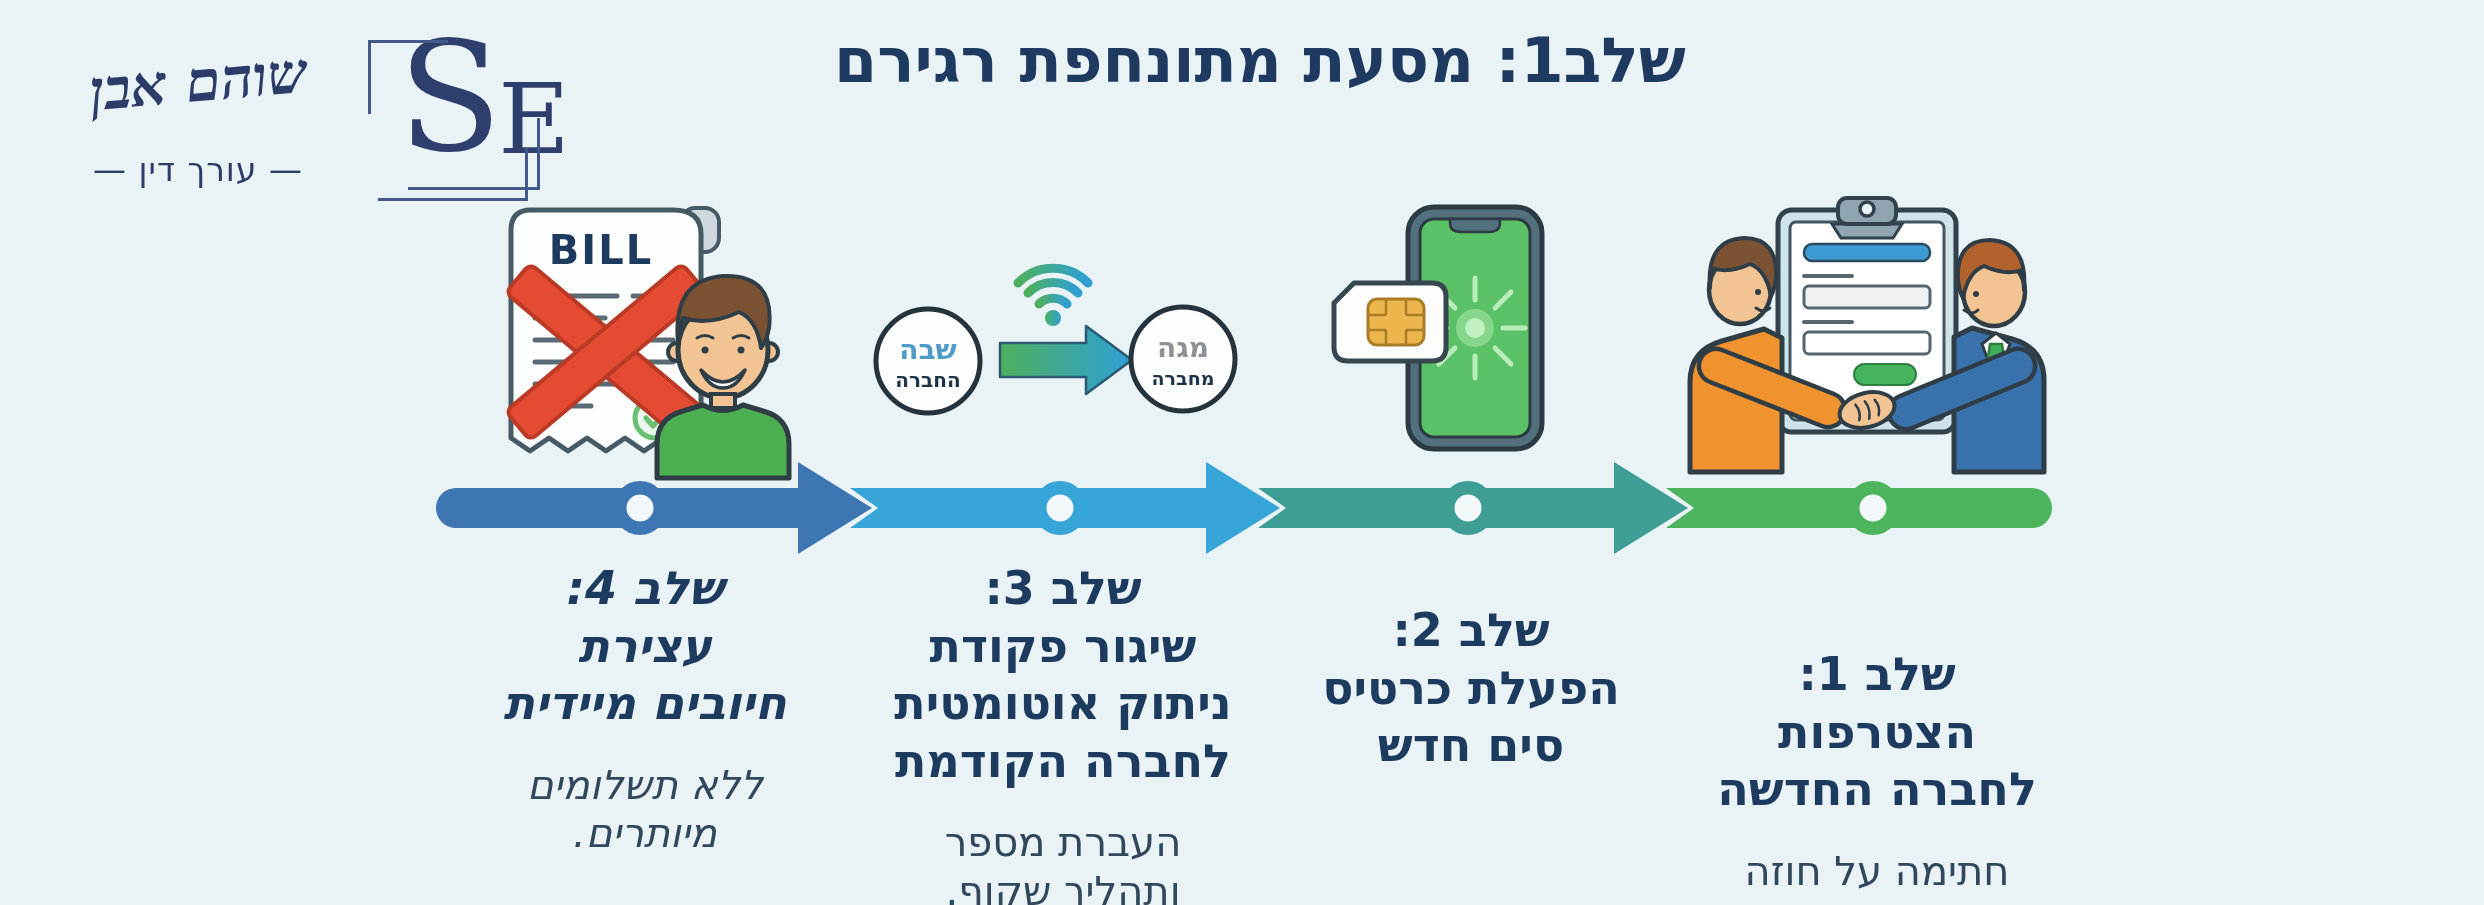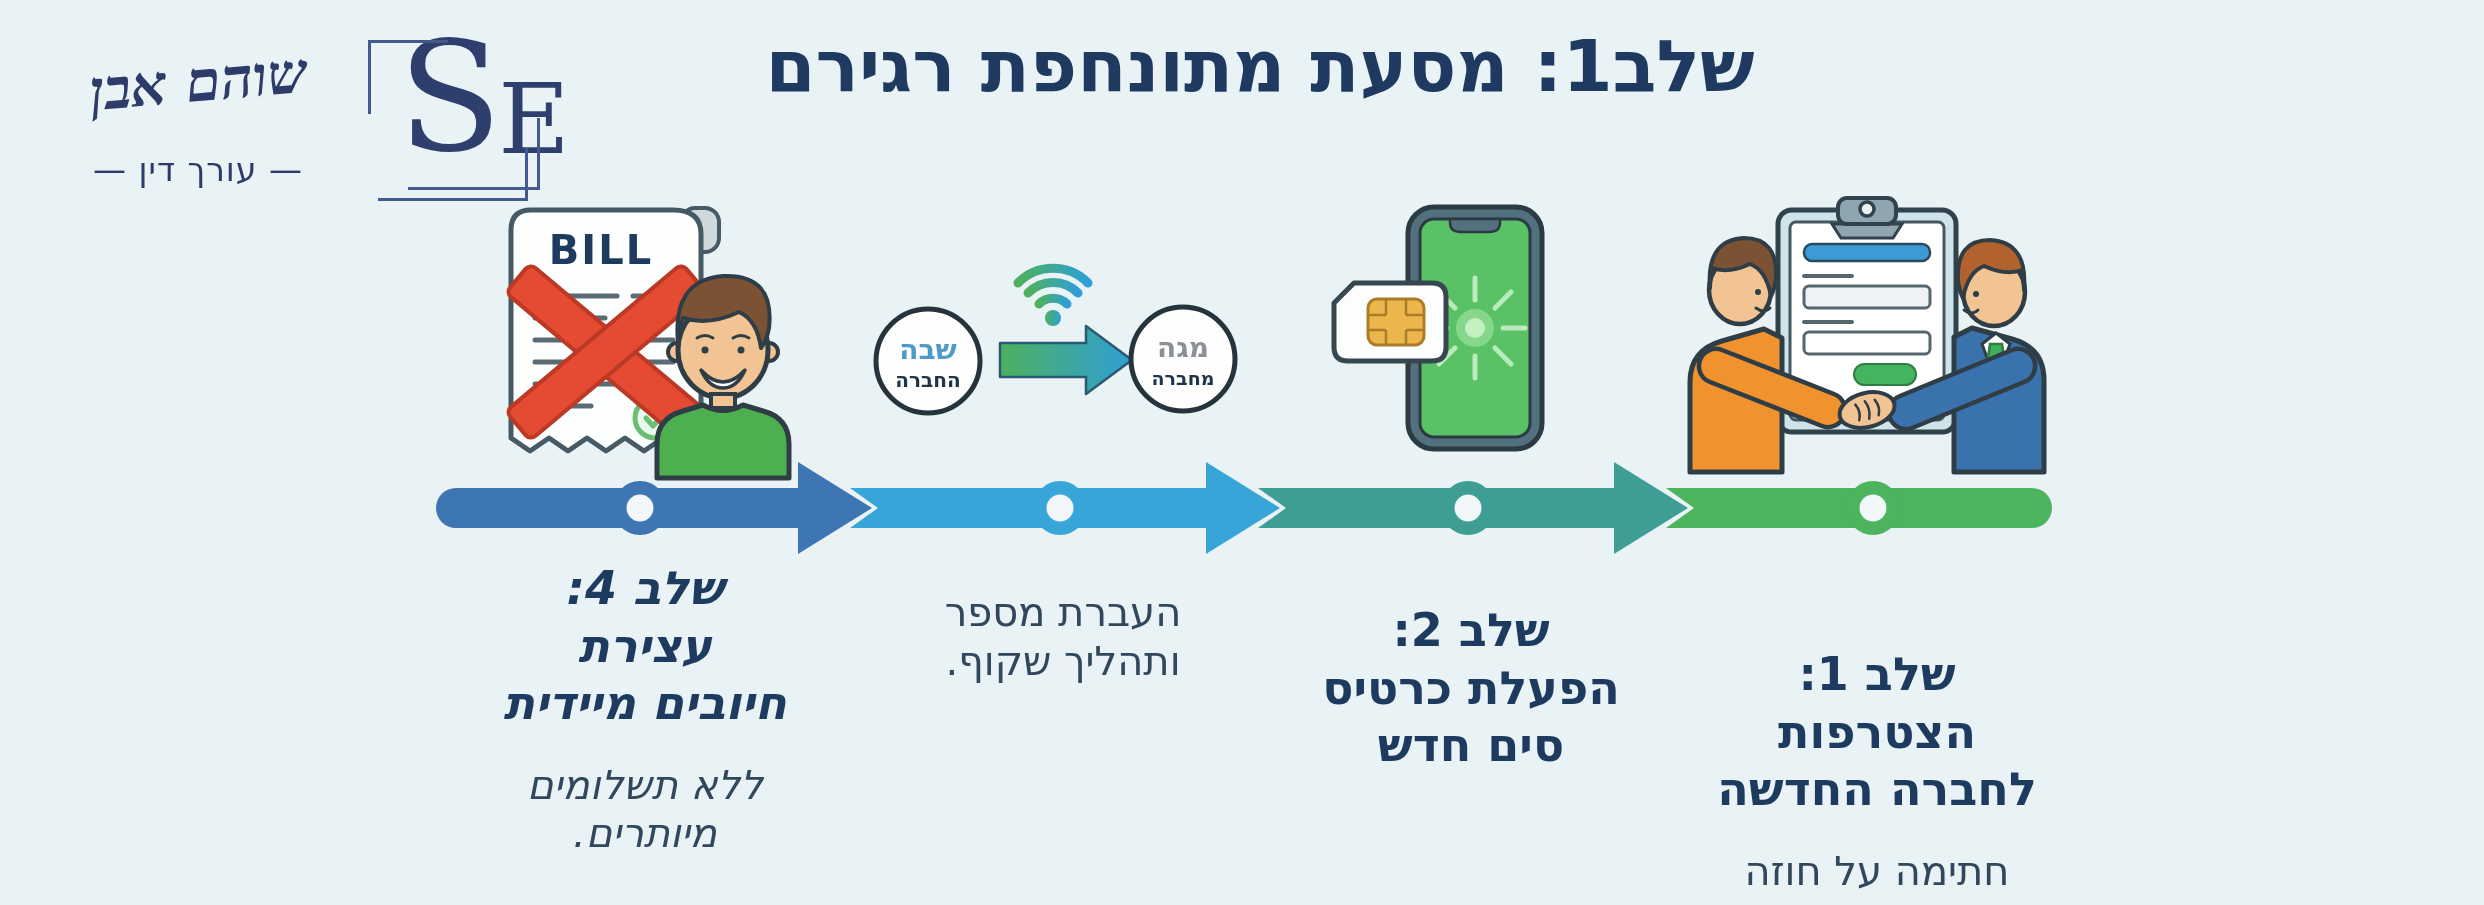--- a/index.html
+++ b/index.html
@@ -23,21 +23,21 @@
   .monogram{
     position:absolute;left:398px;top:28px;display:flex;align-items:flex-end;
     font-family:"DejaVu Serif","Liberation Serif",serif;color:#2e3f6e;
   }
   .monogram .s{font-size:152px;line-height:.92;}
   .monogram .e{font-size:98px;line-height:1;margin-left:-4px;}
   .deco{position:absolute;background:#44598b;}
   
   .title{
     position:absolute;left:620px;top:24px;width:1280px;text-align:center;
-    direction:rtl;font-size:72px;font-weight:800;color:#1e3a60;white-space:nowrap;
+    direction:rtl;font-size:62px;font-weight:800;color:#1e3a60;white-space:nowrap;
   }
   
   .art{position:absolute;inset:0;pointer-events:none;}
   
   .col{position:absolute;width:410px;text-align:center;direction:rtl;}
   .col .head{
     font-size:46px;font-weight:800;color:#1d3a5f;line-height:1.25;
     white-space:pre-line;
   }
   .col .body{
@@ -229,20 +229,24 @@
   </svg>
 
   <div class="col col-s4">
     <div class="head">שלב 4:
 עצירת
 חיובים מיידית</div>
     <div class="body">ללא תשלומים
 מיותרים.</div>
   </div>
   <div class="col col-s3">
+    <div class="head">שלב 3:
+שיגור פקודת
+ניתוק אוטומטית
+לחברה הקודמת</div>
     <div class="body">העברת מספר
 ותהליך שקוף.</div>
   </div>
   <div class="col col-s2">
     <div class="head">שלב 2:
 הפעלת כרטיס
 סים חדש</div>
   </div>
   <div class="col col-s1">
     <div class="head">שלב 1:

